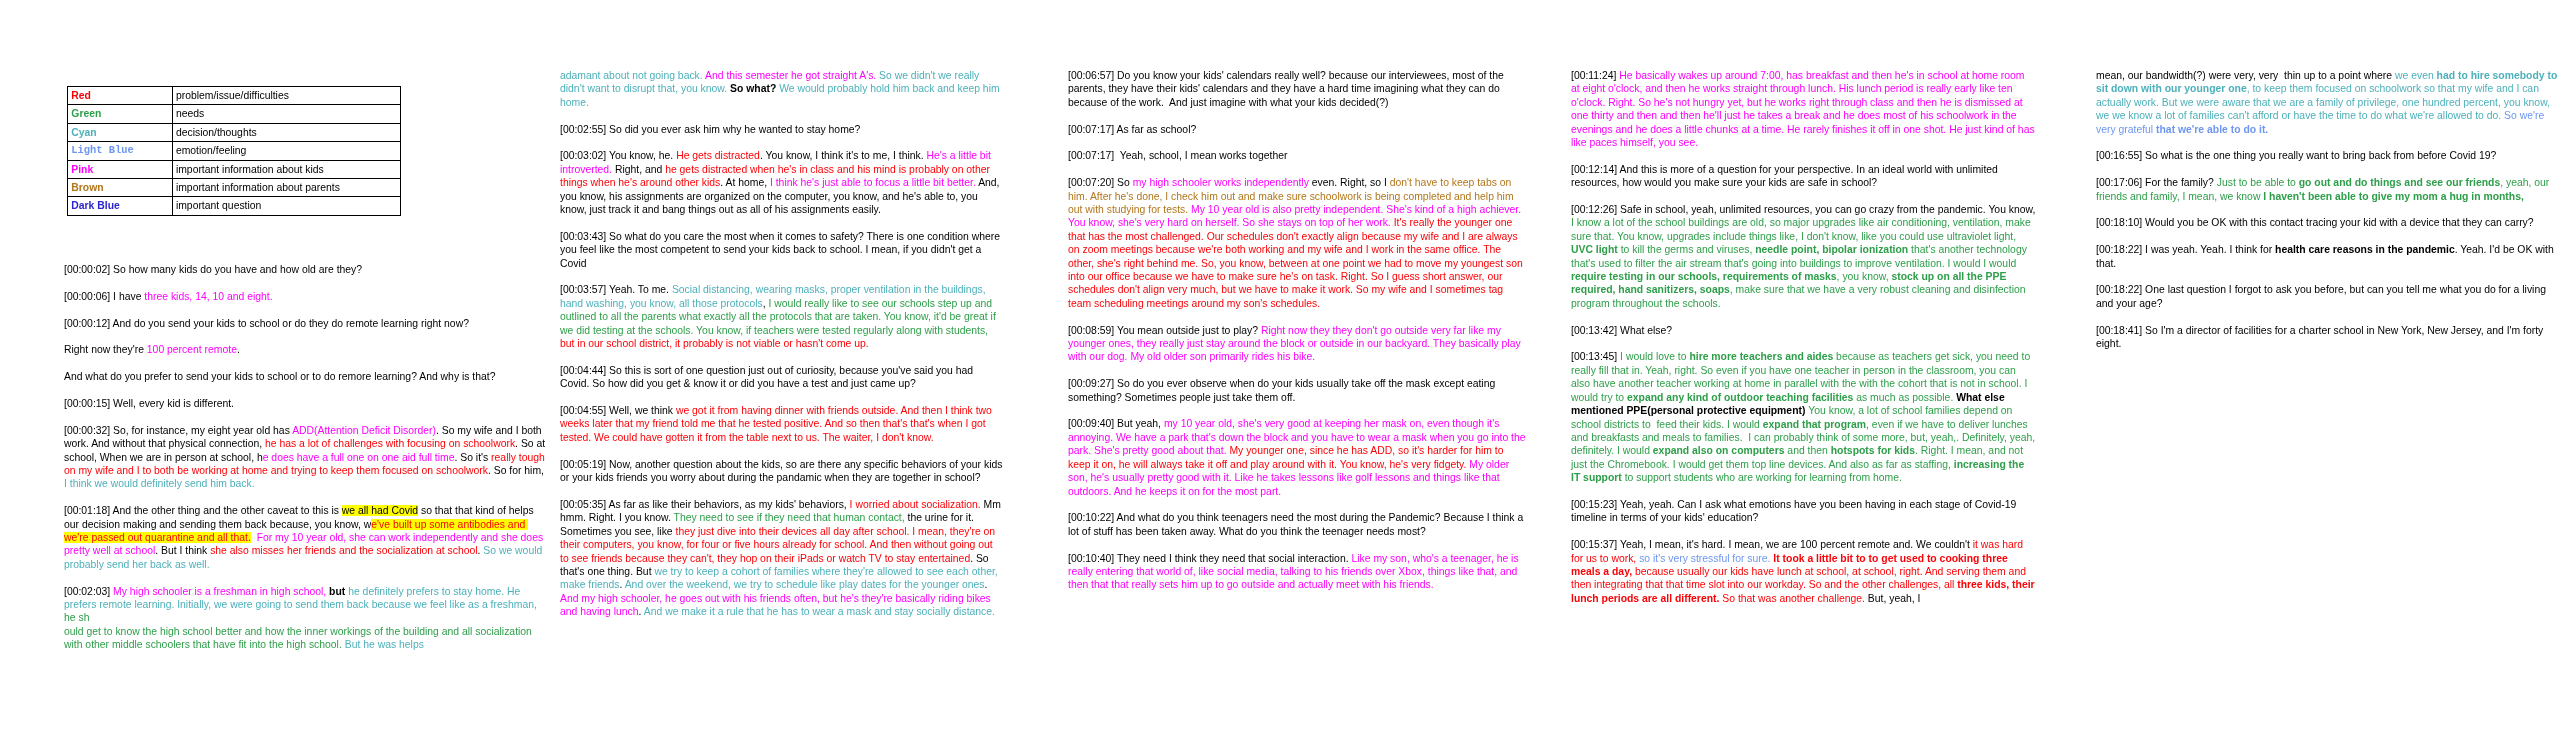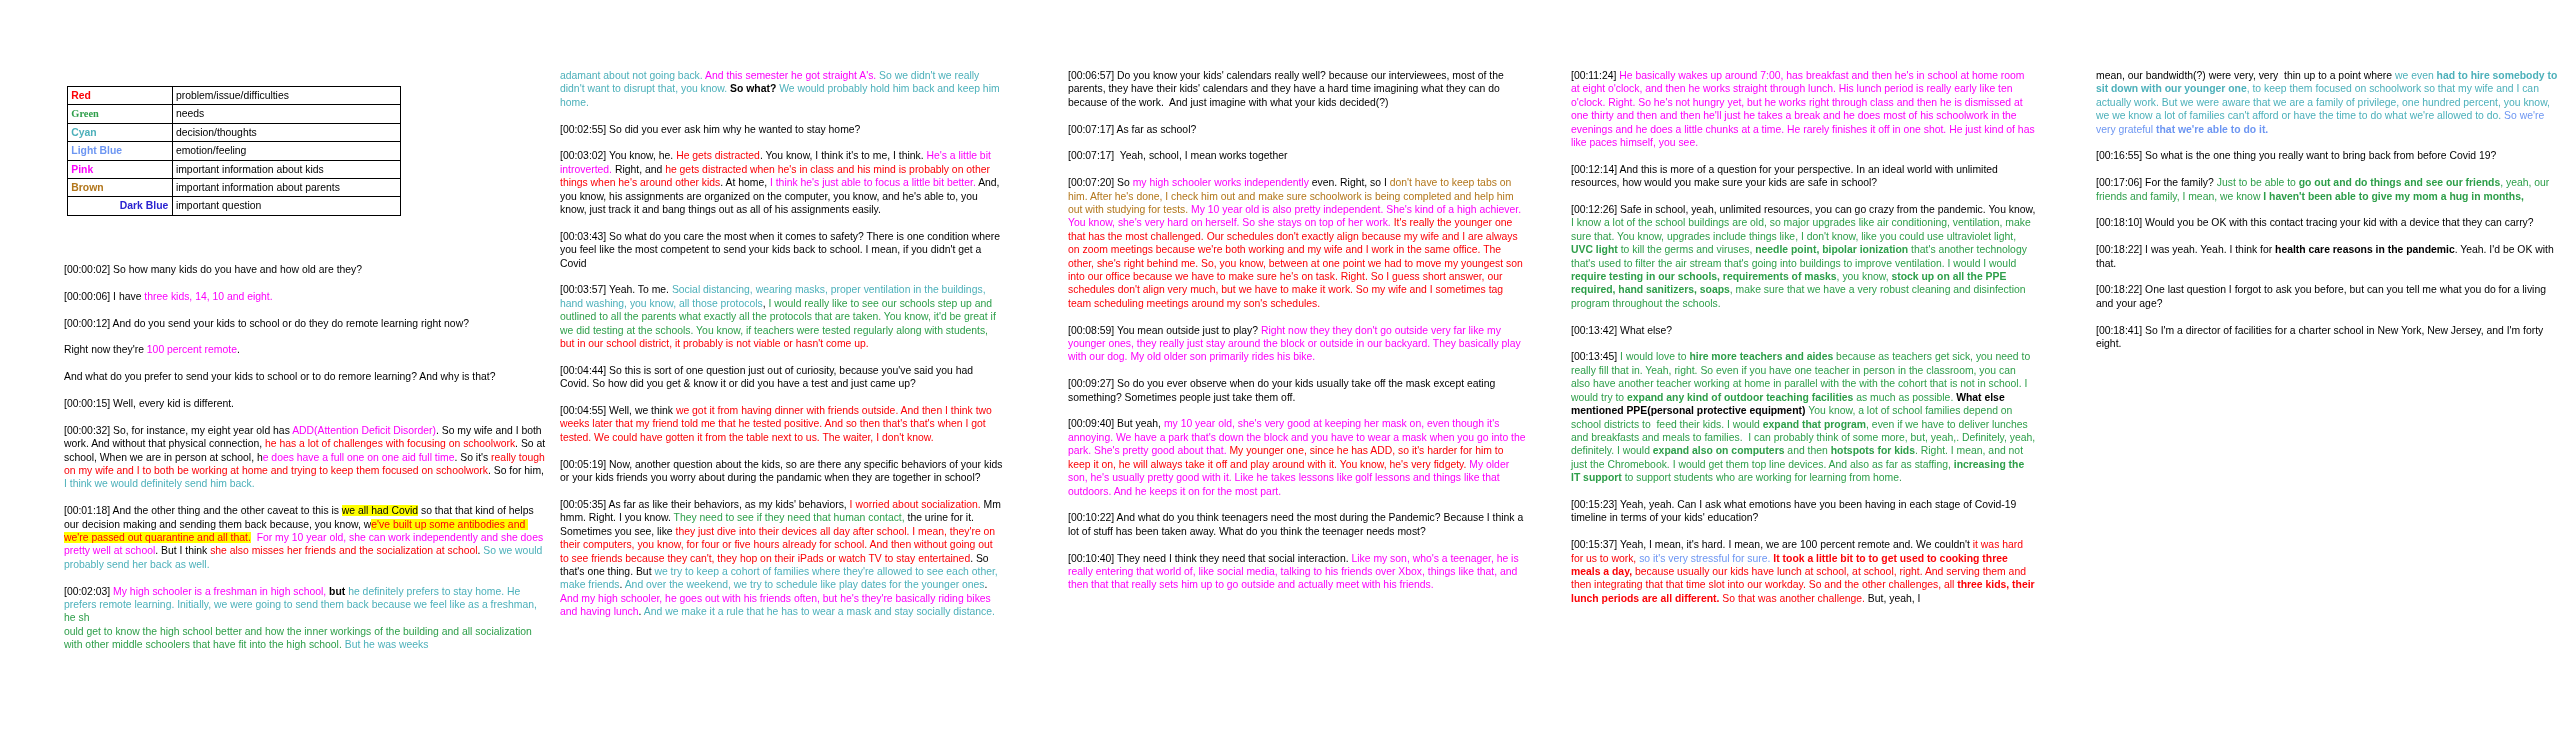--- a/index.html
+++ b/index.html
@@ -26,57 +26,57 @@
 </head>
 <body>
 
 <table class="legend">
   <tbody>
       <tr>
         <td class="name" style="color: rgb(251, 2, 7);">Red</td>
         <td class="desc">problem/issue/difficulties</td>
       </tr>
       <tr>
-        <td class="name" style="color: rgb(45, 158, 73); font-family: Liberation Serif, serif;">Green</td>
+        <td class="name" style="color: rgb(45, 158, 73);">Green</td>
         <td class="desc">needs</td>
       </tr>
       <tr>
         <td class="name" style="color: rgb(76, 176, 186);">Cyan</td>
         <td class="desc">decision/thoughts</td>
       </tr>
       <tr>
-        <td class="name" style="color: rgb(109, 150, 242);">Light Blue</td>
+        <td class="name" style="color: rgb(109, 150, 242); font-family: Liberation Mono, monospace;">Light Blue</td>
         <td class="desc">emotion/feeling</td>
       </tr>
       <tr>
         <td class="name" style="color: rgb(251, 2, 251);">Pink</td>
         <td class="desc">important information about kids</td>
       </tr>
       <tr>
         <td class="name" style="color: rgb(178, 118, 27);">Brown</td>
         <td class="desc">important information about parents</td>
       </tr>
       <tr>
-        <td class="name" style="color: rgb(42, 35, 208); text-align: right;">Dark Blue</td>
+        <td class="name" style="color: rgb(42, 35, 208);">Dark Blue</td>
         <td class="desc">important question</td>
       </tr>
     </tbody>
 </table>
 
 <div id="col1" class="col">
     <div class="para"><span class="seg" style="color: rgb(0, 0, 0);">[00:00:02] So how many kids do you have and how old are they?</span></div>
     <div class="para"><span class="seg" style="color: rgb(0, 0, 0); margin-top: 32px;">[00:00:06] I have </span><span class="seg" style="color: rgb(251, 2, 251);">three kids, 14, 10 and eight.</span></div>
     <div class="para"><span class="seg" style="color: rgb(0, 0, 0);">[00:00:12] And do you send your kids to school or do they do remote learning right now?</span></div>
     <div class="para"><span class="seg" style="color: rgb(0, 0, 0);">Right now they're </span><span class="seg" style="color: rgb(251, 2, 251);">100 percent remote</span><span class="seg" style="color: rgb(0, 0, 0);">.</span></div>
     <div class="para"><span class="seg" style="color: rgb(0, 0, 0);">And what do you prefer to send your kids to school or to do remore learning? And why is that?</span></div>
     <div class="para"><span class="seg" style="color: rgb(0, 0, 0);">[00:00:15] Well, every kid is different.</span></div>
     <div class="para"><span class="seg" style="color: rgb(0, 0, 0);">[00:00:32] So, for instance, my eight year old has </span><span class="seg" style="color: rgb(251, 2, 251);">ADD(Attention Deficit Disorder)</span><span class="seg" style="color: rgb(0, 0, 0);">. So my wife and I both work. And without that physical connection, </span><span class="seg" style="color: rgb(251, 2, 7);">he has a lot of challenges with focusing on schoolwork</span><span class="seg" style="color: rgb(0, 0, 0);">. So at school, When we are in person at school, h</span><span class="seg" style="color: rgb(251, 2, 251);">e does have a full one on one aid full time</span><span class="seg" style="color: rgb(0, 0, 0);">. So it's </span><span class="seg" style="color: rgb(251, 2, 7);">really tough on my wife and I to both be working at home and trying to keep them focused on schoolwork</span><span class="seg" style="color: rgb(0, 0, 0);">. So for him, </span><span class="seg" style="color: rgb(76, 176, 186);">I think we would definitely send him back.</span></div>
     <div class="para"><span class="seg" style="color: rgb(0, 0, 0);">[00:01:18] And the other thing and the other caveat to this is </span><span class="seg hl" style="color: rgb(0, 0, 0);">we all had Covid</span><span class="seg" style="color: rgb(0, 0, 0);"> so that that kind of helps our decision making and sending them back because, you know, w</span><span class="seg hl" style="color: rgb(251, 2, 7);">e've built up some antibodies and we're passed out quarantine and all that.</span><span class="seg" style="color: rgb(0, 0, 0);">  </span><span class="seg" style="color: rgb(251, 2, 251);">For my 10 year old, she can work independently and she does pretty well at school</span><span class="seg" style="color: rgb(0, 0, 0);">. But I think </span><span class="seg" style="color: rgb(251, 2, 7);">she also misses her friends and the socialization at school</span><span class="seg" style="color: rgb(0, 0, 0);">. </span><span class="seg" style="color: rgb(76, 176, 186);">So we would probably send her back as well.</span></div>
     <div class="para"><span class="seg" style="color: rgb(0, 0, 0);">[00:02:03] </span><span class="seg" style="color: rgb(251, 2, 251);">My high schooler is a freshman in high school,</span><span class="seg b" style="color: rgb(0, 0, 0);"> but </span><span class="seg" style="color: rgb(76, 176, 186);">he definitely prefers to stay home. He prefers remote learning. Initially, we were going to send them back because we feel like as a freshman, </span><span class="seg" style="color: rgb(45, 158, 73);">he sh
-ould get to know the high school better and how the inner workings of the building and all socialization with other middle schoolers that have fit into the high school. </span><span class="seg" style="color: rgb(76, 176, 186);">But he was weeks</span></div>
+ould get to know the high school better and how the inner workings of the building and all socialization with other middle schoolers that have fit into the high school. </span><span class="seg" style="color: rgb(76, 176, 186);">But he was helps</span></div>
   </div>
 <div id="col2" class="col">
     <div class="para"><span class="seg" style="color: rgb(76, 176, 186);">adamant about not going back. </span><span class="seg" style="color: rgb(251, 2, 251);">And this semester he got straight A's. </span><span class="seg" style="color: rgb(76, 176, 186);">So we didn't we really didn't want to disrupt that, you know. </span><span class="seg b" style="color: rgb(0, 0, 0);">So what? </span><span class="seg" style="color: rgb(76, 176, 186);">We would probably hold him back and keep him home.</span></div>
     <div class="para"><span class="seg" style="color: rgb(0, 0, 0); margin-top: 43px;">[00:02:55] So did you ever ask him why he wanted to stay home?</span></div>
     <div class="para"><span class="seg" style="color: rgb(0, 0, 0);">[00:03:02] You know, he. </span><span class="seg" style="color: rgb(251, 2, 7);">He gets distracted</span><span class="seg" style="color: rgb(0, 0, 0);">. You know, I think it's to me, I think. </span><span class="seg" style="color: rgb(251, 2, 251);">He's a little bit introverted. </span><span class="seg" style="color: rgb(0, 0, 0);">Right, and </span><span class="seg" style="color: rgb(251, 2, 7);">he gets distracted when he's in class and his mind is probably on other things when he's around other kids</span><span class="seg" style="color: rgb(0, 0, 0);">. At home, </span><span class="seg" style="color: rgb(251, 2, 251);">I think he's just able to focus a little bit better. </span><span class="seg" style="color: rgb(0, 0, 0);">And, you know, his assignments are organized on the computer, you know, and he's able to, you know, just track it and bang things out as all of his assignments easily.</span></div>
     <div class="para"><span class="seg" style="color: rgb(0, 0, 0);">[00:03:43] So what do you care the most when it comes to safety? There is one condition where you feel like the most competent to send your kids back to school. I mean, if you didn't get a Covid</span></div>
     <div class="para"><span class="seg" style="color: rgb(0, 0, 0);">[00:03:57] Yeah. To me. </span><span class="seg" style="color: rgb(76, 176, 186);">Social distancing, wearing masks, proper ventilation in the buildings, hand washing, you know, all those protocols</span><span class="seg" style="color: rgb(0, 0, 0);">, </span><span class="seg" style="color: rgb(45, 158, 73);">I would really like to see our schools step up and outlined to all the parents what exactly all the protocols that are taken. You know, it'd be great if we did testing at the schools. You know, if teachers were tested regularly along with students, </span><span class="seg" style="color: rgb(251, 2, 7);">but in our school district, it probably is not viable or hasn't come up.</span></div>
     <div class="para"><span class="seg" style="color: rgb(0, 0, 0);">[00:04:44] So this is sort of one question just out of curiosity, because you've said you had Covid. So how did you get &amp; know it or did you have a test and just came up?</span></div>
     <div class="para"><span class="seg" style="color: rgb(0, 0, 0);">[00:04:55] Well, we think </span><span class="seg" style="color: rgb(251, 2, 7);">we got it from having dinner with friends outside. And then I think two weeks later that my friend told me that he tested positive. And so then that's that's when I got tested. We could have gotten it from the table next to us. The waiter, I don't know.</span></div>
     <div class="para"><span class="seg" style="color: rgb(0, 0, 0);">[00:05:19] Now, another question about the kids, so are there any specific behaviors of your kids or your kids friends you worry about during the pandamic when they are together in school?</span></div>

